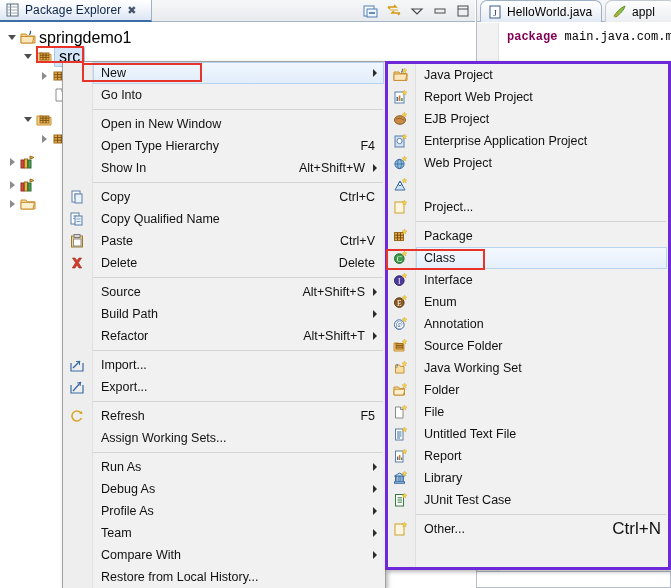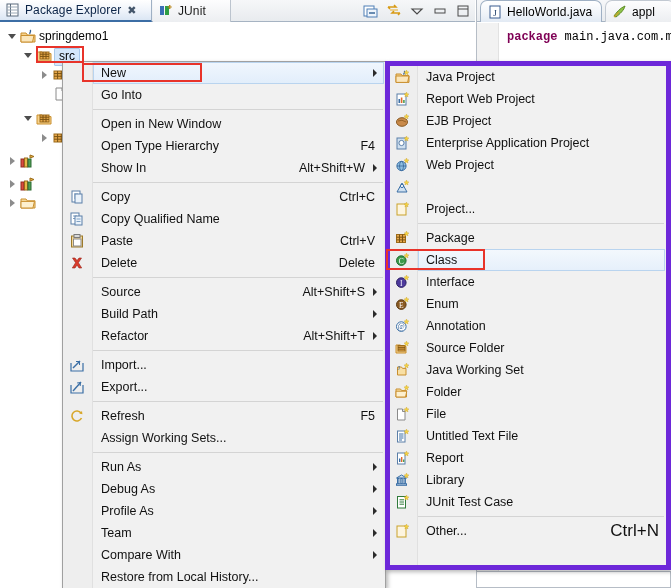--- a/index.html
+++ b/index.html
@@ -53,22 +53,22 @@
   }
   .vt-ico { width: 16px; height: 16px; display: block; }
 
   
   #tree {
     position: absolute; left: 0; top: 23px; width: 473px; bottom: 0;
     background: #ffffff; overflow: hidden;
   }
   .trow {
     position: absolute; left: 0; height: 18px;
-    display: flex; 
-    white-space: nowrap; font-size: 12px;
+    display: flex; align-items: center;
+    white-space: nowrap; font-size: 16px;
   }
   .twist {
     width: 14px; height: 16px; display: inline-block; position: relative;
     flex: 0 0 14px;
   }
   .twist.closed::before {
     content: ""; position: absolute; left: 4px; top: 4px;
     border-left: 5px solid #8c8c8c;
     border-top: 4px solid transparent;
     border-bottom: 4px solid transparent;
@@ -163,21 +163,21 @@
     border-bottom: 4px solid transparent;
   }
   .msep {
     height: 1px; margin: 3px 2px 3px 30px; background: #d4d4d4;
   }
 
   
   #sub-menu {
     position: absolute; left: 385px; top: 61px; width: 286px; height: 509px;
     background: #f1f1f1;
-    border: 5px solid #6d28d9;
+    border: 3px solid #6d28d9;
     box-shadow: 2px 2px 4px rgba(0,0,0,0.28);
     overflow: hidden;
   }
   #sub-gutter {
     position: absolute; left: 0; top: 0; width: 28px; bottom: 0;
     background: #eeeeee; border-right: 1px solid #e0e0e0;
   }
   .smi {
     position: relative; height: 22px; display: flex; align-items: center;
     padding-left: 28px; font-size: 12.5px; color: #111111;
@@ -213,28 +213,20 @@
         <svg class="vt-ico" viewBox="0 0 16 16">
           <rect x="2" y="2" width="11" height="12" fill="#ffffff" stroke="#5b6b7c"></rect>
           <line x1="5.5" y1="2" x2="5.5" y2="14" stroke="#5b6b7c"></line>
           <line x1="2" y1="5" x2="13" y2="5" stroke="#9aa8b5"></line>
           <line x1="2" y1="8" x2="13" y2="8" stroke="#9aa8b5"></line>
           <line x1="2" y1="11" x2="13" y2="11" stroke="#9aa8b5"></line>
         </svg>
         <span class="tab-label">Package Explorer</span>
         <span class="tab-close">✖</span>
       </div>
-      <div class="tab inactive" style="left:153px; width:78px;">
-        <svg class="vt-ico" viewBox="0 0 16 16">
-          <rect x="2" y="3" width="4" height="9" fill="#3a6fb5"></rect>
-          <rect x="7" y="3" width="4" height="9" fill="#2f9e44"></rect>
-          <path d="M11 2 l1.4 0 l0 1.4 l1.4 0 l0 1.2 l-1.4 0 l0 1.4 l-1.4 0 l0-1.4 l-1.4 0 l0-1.2 l1.4 0 z" fill="#b9881f"></path>
-        </svg>
-        <span class="tab-label">JUnit</span>
-      </div>
 
       <div class="viewtoolbar">
         <svg class="vt-ico" viewBox="0 0 16 16">
           <rect x="1" y="3" width="10" height="10" fill="#ffffff" stroke="#4f7fb5"></rect>
           <rect x="4" y="6" width="10" height="8" fill="#eef4fb" stroke="#4f7fb5"></rect>
           <line x1="6" y1="10" x2="12" y2="10" stroke="#2f5d91" stroke-width="1.4"></line>
         </svg>
         <svg class="vt-ico" viewBox="0 0 16 16">
           <path d="M2 4 h8 l-2 -2 M2 4 l2 2" fill="none" stroke="#d89a14" stroke-width="1.5"></path>
           <path d="M14 10 h-8 l2 -2 M14 10 l-2 2" fill="none" stroke="#d89a14" stroke-width="1.5"></path>

